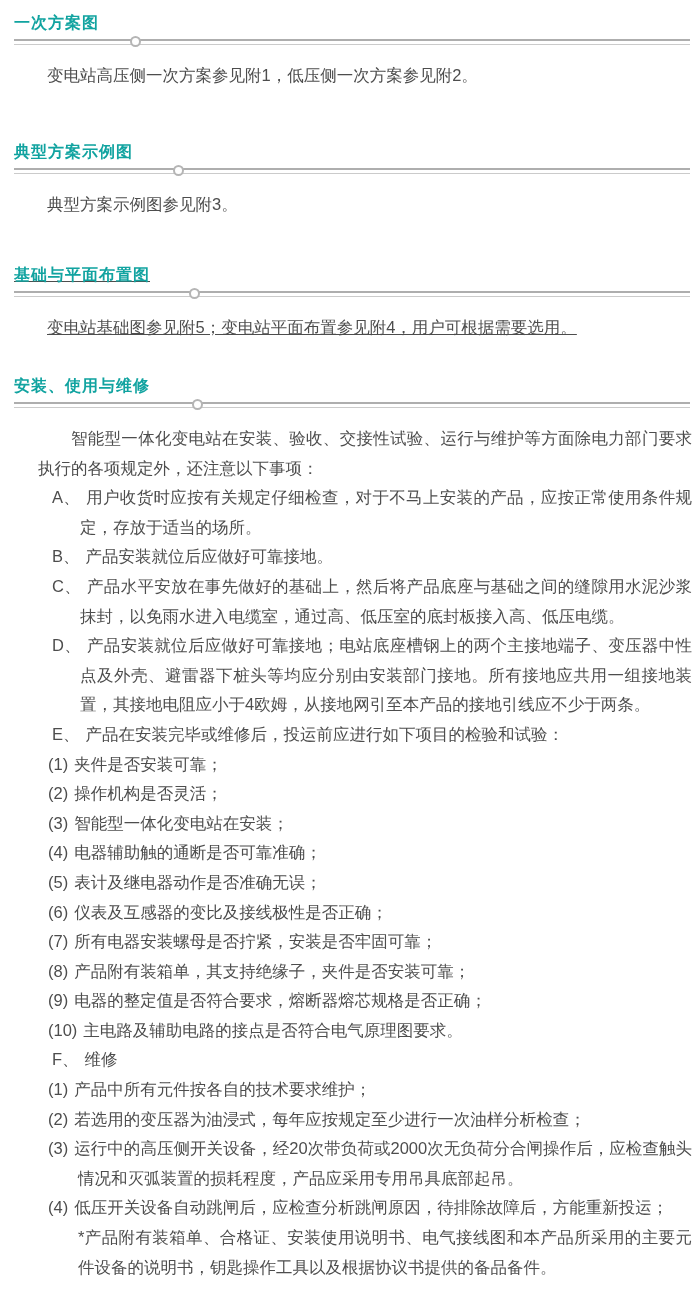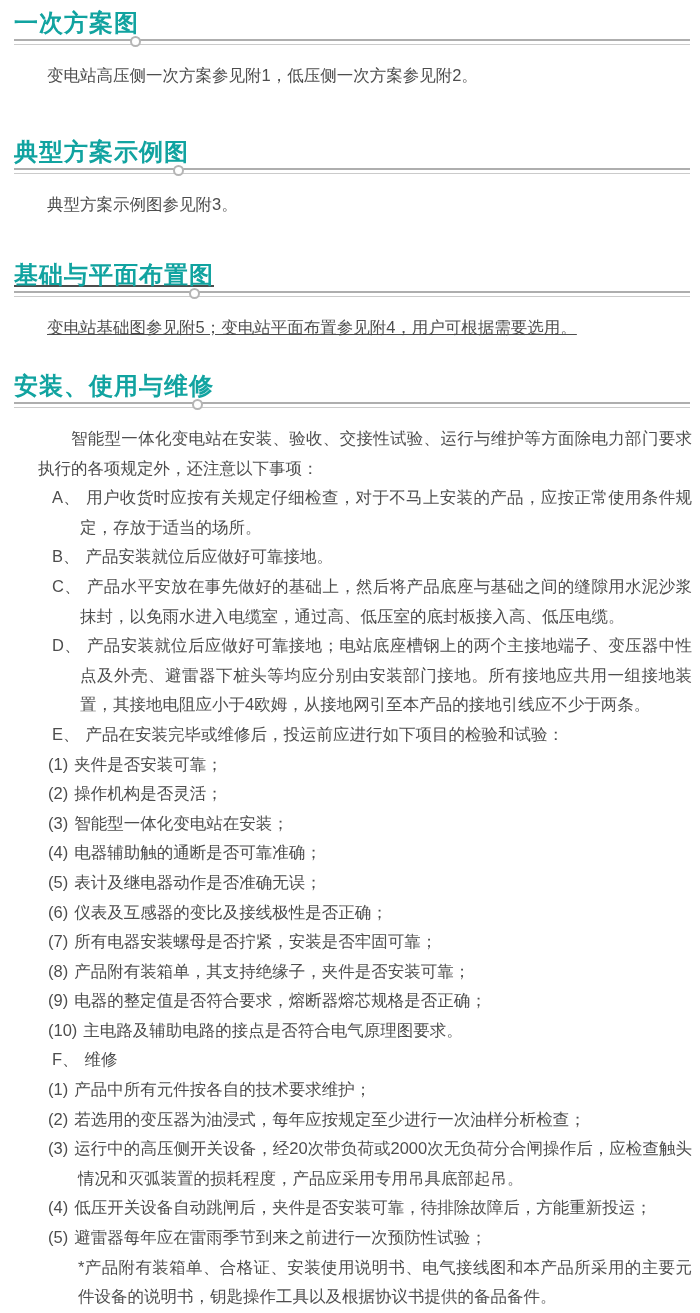--- a/index.html
+++ b/index.html
@@ -5,21 +5,21 @@
   html,body{margin:0;padding:0;background:#ffffff;}
   body{
     width:700px;height:1313px;overflow:hidden;box-sizing:border-box;
     font-family:"Liberation Sans","DejaVu Sans",sans-serif;
     color:#4d4d4d;font-size:16.5px;
     padding:12px 8px 0 14px;
   }
   .section{margin:0;}
   .section-title{
     margin:0;padding:0;
-    font-size:24px;font-weight:bold;line-height:22px;
+    font-size:16px;font-weight:bold;line-height:22px;
     color:#11a3a0;letter-spacing:1px;
   }
   .divider{position:relative;height:10px;margin:3px 2px 0 0;}
   .divider .line-top{position:absolute;left:0;right:0;top:2px;height:0;border-top:2px solid #aeaeae;}
   .divider .line-bottom{position:absolute;left:0;right:0;top:7px;height:0;border-top:1px solid #cbcbcb;}
   .divider .ring{
     position:absolute;top:-1px;width:11px;height:11px;box-sizing:border-box;
     background:#ffffff;border:2px solid #b5b5b5;border-radius:50%;
   }
   .section-body{
@@ -94,18 +94,17 @@
     <p class="item-number"><span class="marker">(7)</span><span>所有电器安装螺母是否拧紧，安装是否牢固可靠；</span></p>
     <p class="item-number"><span class="marker">(8)</span><span>产品附有装箱单，其支持绝缘子，夹件是否安装可靠；</span></p>
     <p class="item-number"><span class="marker">(9)</span><span>电器的整定值是否符合要求，熔断器熔芯规格是否正确；</span></p>
     <p class="item-number"><span class="marker">(10)</span><span>主电路及辅助电路的接点是否符合电气原理图要求。</span></p>
 
     <p class="item-letter"><span class="marker">F、</span><span>维修</span></p>
 
     <p class="item-number"><span class="marker">(1)</span><span>产品中所有元件按各自的技术要求维护；</span></p>
     <p class="item-number"><span class="marker">(2)</span><span>若选用的变压器为油浸式，每年应按规定至少进行一次油样分析检查；</span></p>
     <p class="item-number"><span class="marker">(3)</span><span>运行中的高压侧开关设备，经20次带负荷或2000次无负荷分合闸操作后，应检查触头情况和灭弧装置的损耗程度，产品应采用专用吊具底部起吊。</span></p>
-    <p class="item-number"><span class="marker">(4)</span><span>低压开关设备自动跳闸后，夹件是否安装可靠，待排除故障后，方能重新投运；</span></p>
-    <p class="item-number"><span class="marker">(5)</span><span>避雷器每年应在雷雨季节到来之前进行一次预防性试验；</span></p>
+    <p class="item-number"><span class="marker">(4)</span><span>低压开关设备自动跳闸后，应检查分析跳闸原因，待排除故障后，方能重新投运；</span></p>
 
     <p class="item-footnote">*产品附有装箱单、合格证、安装使用说明书、电气接线图和本产品所采用的主要元件设备的说明书，钥匙操作工具以及根据协议书提供的备品备件。</p>
   </div>
 </div>
 
 </body></html>

